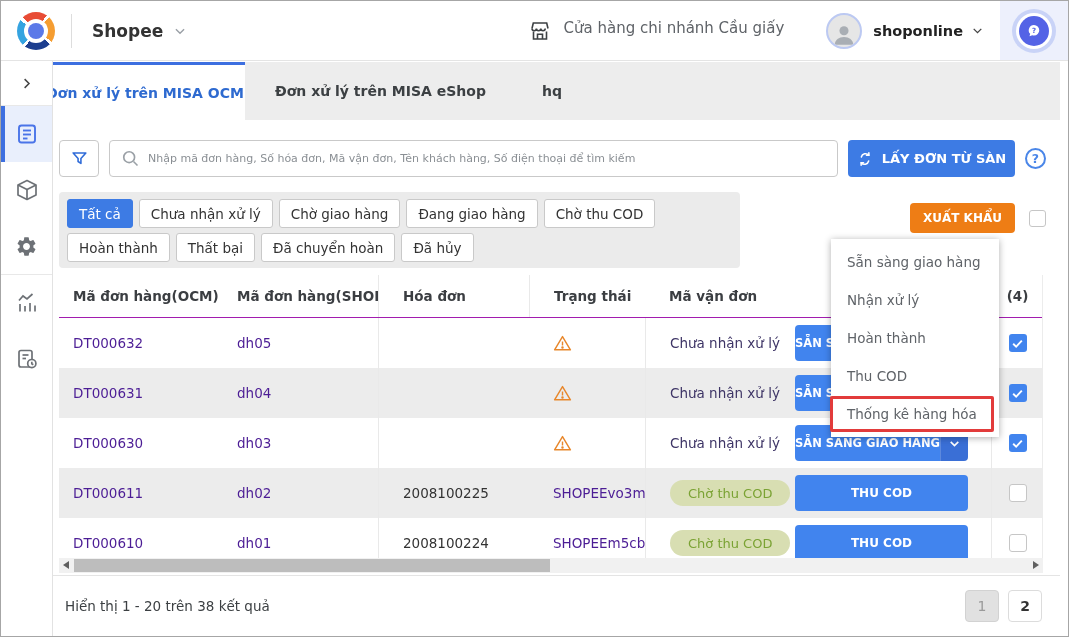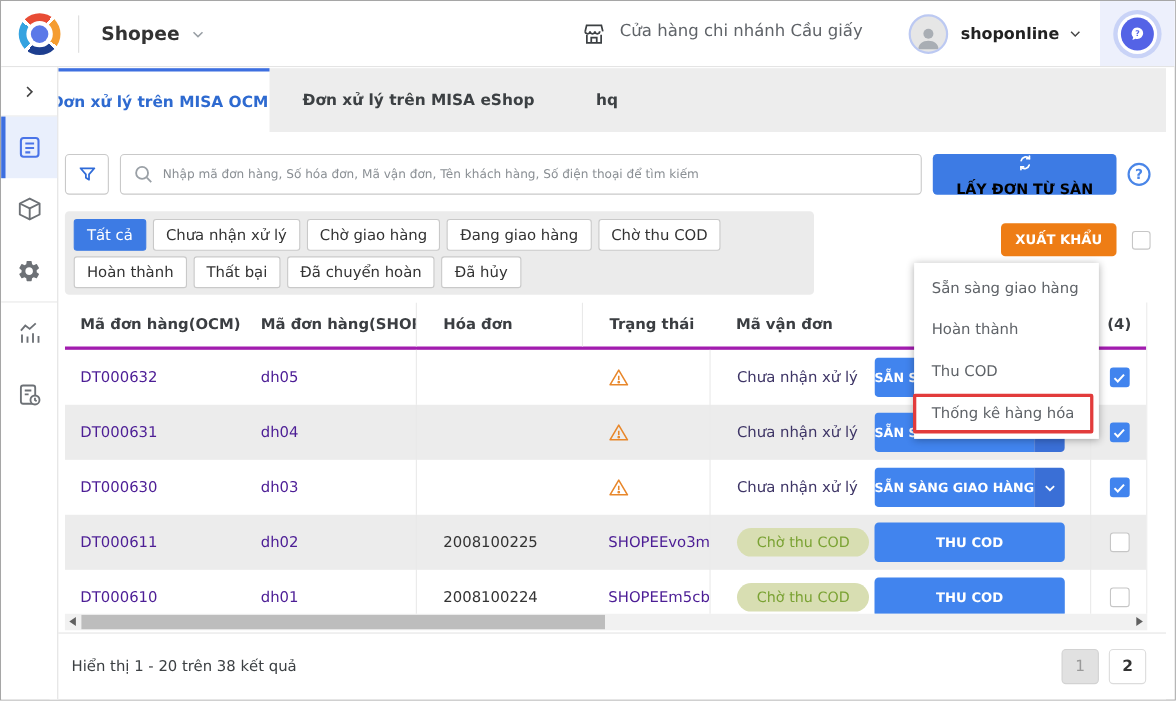--- a/index.html
+++ b/index.html
@@ -42,41 +42,41 @@
   .tab { display:flex; align-items:center; justify-content:center; font-weight:bold; font-size:14px; color:#3c4043; cursor:pointer; padding:0 30px; }
   .tab.active { width:200px; padding:0; background:#fff; border-top:3px solid #3d6fe0; color:#2e6ad0; }
   .tab.small { padding:0 26px; }
 
   .search-row { display:flex; align-items:center; gap:10px; margin:20px 14px 0; }
   .filter-btn { width:40px; height:37px; background:#fff; border:1px solid #c9c9c9; border-radius:4px; display:flex; align-items:center; justify-content:center; color:#2f6bd8; cursor:pointer; }
   .input-wrap { flex:1; position:relative; height:37px; }
   .input-wrap input { width:100%; height:37px; border:1px solid #c9c9c9; border-radius:4px; padding:0 10px 0 38px; font-family:inherit; font-size:11px; color:#333; outline:none; }
   .input-wrap input::placeholder { color:#8a8f94; }
   .search-icon-abs { position:absolute; left:11px; top:8px; color:#9aa0a6; }
-  .fetch-btn { width:167px; height:37px; background:#3d7be4; border:none; border-radius:4px; color:#000000; font-weight:bold; font-size:13px; font-family:inherit; display:flex; align-items:center; justify-content:flex-start; gap:9px; cursor:pointer;flex-direction:column; }
+  .fetch-btn { width:167px; height:37px; background:#3d7be4; border:none; border-radius:4px; color:#ffffff; font-weight:bold; font-size:13px; font-family:inherit; display:flex; align-items:center; justify-content:center; gap:9px; cursor:pointer; }
   .help-circle { width:21px; height:21px; border:2px solid #4a86e8; border-radius:50%; color:#4a86e8; font-weight:bold; font-size:12.5px; display:flex; align-items:center; justify-content:center; cursor:pointer; }
 
   .toolbar-row { position:relative; margin:15px 14px 0; height:76px; display:flex; align-items:flex-start; }
   .chips-panel { width:681px; height:76px; background:#ebebeb; border-radius:4px; padding:7px 8px; display:flex; flex-wrap:wrap; gap:5px 6px; align-content:flex-start; }
   .chip { height:29px; padding:0 11px; background:#fff; border:1px solid #c9c9c9; border-radius:3px; display:flex; align-items:center; font-size:13.5px; color:#333; cursor:pointer; white-space:nowrap; }
   .chip.active { background:#3d7be4; border-color:#3d7be4; color:#fff; }
   .right-actions { margin-left:auto; display:flex; align-items:center; padding-top:11px; }
   .export-btn { height:30px; padding:0 13px; background:#ee7d15; border:none; border-radius:4px; color:#fff; font-weight:bold; font-size:12px; font-family:inherit; cursor:pointer; }
   .bulk-btn { height:32px; margin-left:10px; padding:0 13px; background:#4184ee; border:none; border-radius:4px; color:#fff; font-weight:bold; font-size:12px; font-family:inherit; display:flex; align-items:center; gap:10px; cursor:pointer; }
   .toolbar-cb { width:17px; height:17px; margin-left:14px; background:#fff; border:1px solid #c6c6c6; border-radius:3px; cursor:pointer; }
 
   
   .table-wrap { margin:7px 0 0 14px; width:984px; height:283px; overflow:hidden; border-right:1px solid #ececec; }
   .trow { display:grid; grid-template-columns:164px 155px 151px 116px 148px 198px 52px; }
   .c { display:flex; align-items:center; height:100%; padding-left:14px; overflow:hidden; white-space:nowrap; }
   .c3,.c4,.c5 { padding-left:24px; }
   .c3,.c5,.c7 { border-left:1px solid #e9e9e9; }
   .c6 { padding-left:2px; }
   .c7 { padding-left:0; justify-content:center; }
-  .thead { height:43px; font-weight:bold; color:#3b3e42; border-bottom:3px solid #a21caf; }
+  .thead { height:43px; font-weight:bold; color:#3b3e42; border-bottom:1px solid #a21caf; }
   .tbody .trow { height:50px; }
   .tbody .trow.alt { background:#ececec; }
   .tlink { color:#4c1d95; text-decoration:none; cursor:pointer; overflow:hidden; text-overflow:clip; }
   .status-pending { color:#3e3566; }
   .pill-cod { display:inline-flex; align-items:center; height:26px; padding:0 18px; background:#d8deb2; color:#7aa233; border-radius:13px; font-size:13px; }
   .btn-split { display:flex; width:173px; height:36px; border-radius:4px; overflow:hidden; cursor:pointer; }
   .btn-split .bs-main { flex:1; background:#4184ee; color:#fff; font-weight:bold; font-size:11.5px; display:flex; align-items:center; justify-content:center; white-space:nowrap; }
   .btn-split .bs-caret { width:34px; background:#3a6fd6; color:#fff; display:flex; align-items:center; justify-content:center; border-left:1px solid rgba(255,255,255,.18); }
   .btn-cod { width:173px; height:36px; background:#4184ee; border:none; border-radius:4px; color:#fff; font-weight:bold; font-size:12px; font-family:inherit; cursor:pointer; }
   .cb { width:18px; height:18px; border-radius:3px; display:flex; align-items:center; justify-content:center; cursor:pointer; }
@@ -462,20 +462,21 @@
     <div class="footer">
       <span class="summary">Hiển thị 1 - 20 trên 38 kết quả</span>
       <div class="pages">
         <div class="page muted">1</div>
         <div class="page plain">2</div>
       </div>
     </div>
 
     <div class="dropdown">
       <div class="menu-item">Sẵn sàng giao hàng</div>
+      <div class="menu-item">Nhận xử lý</div>
       <div class="menu-item">Hoàn thành</div>
       <div class="menu-item">Thu COD</div>
       <div class="menu-item">
         <span>Thống kê hàng hóa</span>
         <div class="annotation-frame"></div>
       </div>
     </div>
 
   </div>
 </div>

